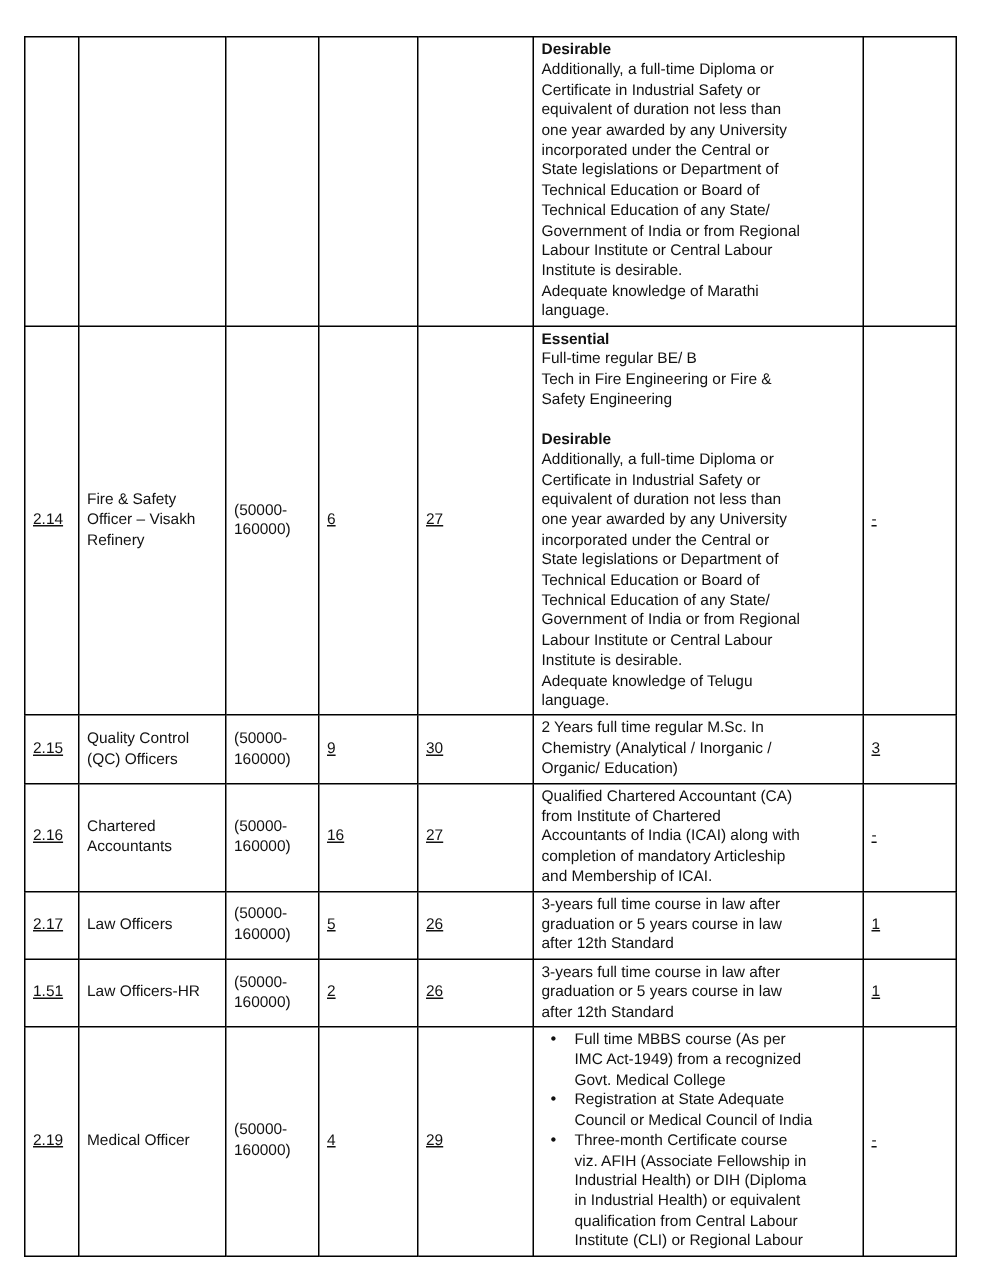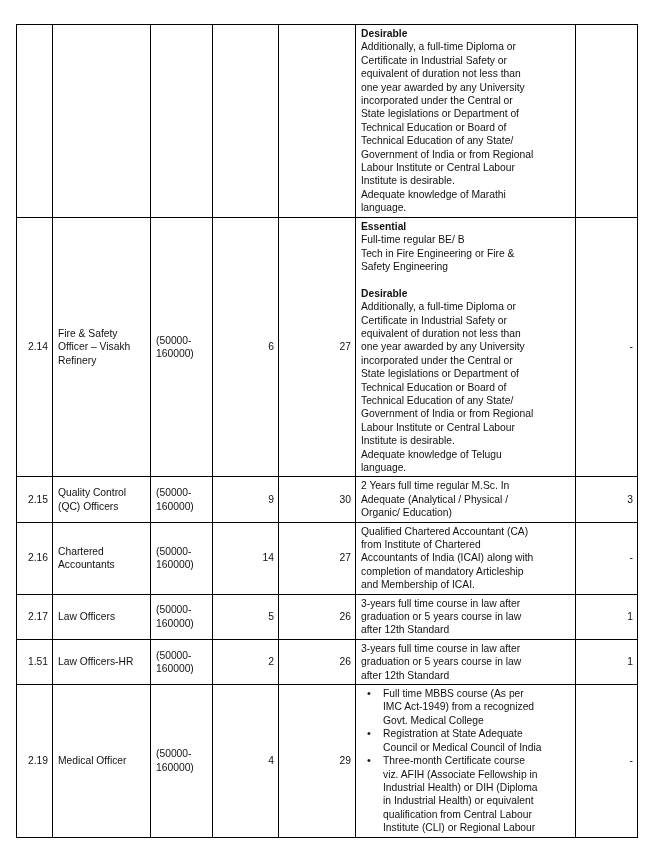--- a/index.html
+++ b/index.html
@@ -39,21 +39,22 @@
   
   col.c-sr      { width: 36px; }
   col.c-post    { width: 98px; }
   col.c-pay     { width: 62px; }
   col.c-vac     { width: 66px; }
   col.c-age     { width: 77px; }
   col.c-qual    { width: 220px; }
   col.c-exp     { width: 62px; }
 
   td.sr, td.vac, td.age, td.exp {
-    text-align: right;
+    text-align: left;
+    text-decoration: underline;
   }
   td.pay {
     text-align: left;
     padding-left: 6px;
   }
   td.post {
     text-align: left;
     padding-left: 6px;
   }
   td.qual {
@@ -134,30 +135,30 @@
         <td class="exp">-</td>
       </tr>
 
       <tr>
         <td class="sr">2.15</td>
         <td class="post">Quality Control (QC) Officers</td>
         <td class="pay">(50000-160000)</td>
         <td class="vac">9</td>
         <td class="age">30</td>
         <td class="qual mid">
-          <span><span class="nowrapline">2 Years full time regular M.Sc. In</span><span class="nowrapline">Adequate (Analytical / Physical /</span><span class="nowrapline">Organic/ Education)</span></span>
+          <span><span class="nowrapline">2 Years full time regular M.Sc. In</span><span class="nowrapline">Chemistry (Analytical / Inorganic /</span><span class="nowrapline">Organic/ Education)</span></span>
         </td>
         <td class="exp">3</td>
       </tr>
 
       <tr>
         <td class="sr">2.16</td>
         <td class="post">Chartered Accountants</td>
         <td class="pay">(50000-160000)</td>
-        <td class="vac">14</td>
+        <td class="vac">16</td>
         <td class="age">27</td>
         <td class="qual mid">
           <span><span class="nowrapline">Qualified Chartered Accountant (CA)</span><span class="nowrapline">from Institute of Chartered</span><span class="nowrapline">Accountants of India (ICAI) along with</span><span class="nowrapline">completion of mandatory Articleship</span><span class="nowrapline">and Membership of ICAI.</span></span>
         </td>
         <td class="exp">-</td>
       </tr>
 
       <tr>
         <td class="sr">2.17</td>
         <td class="post">Law Officers</td>

